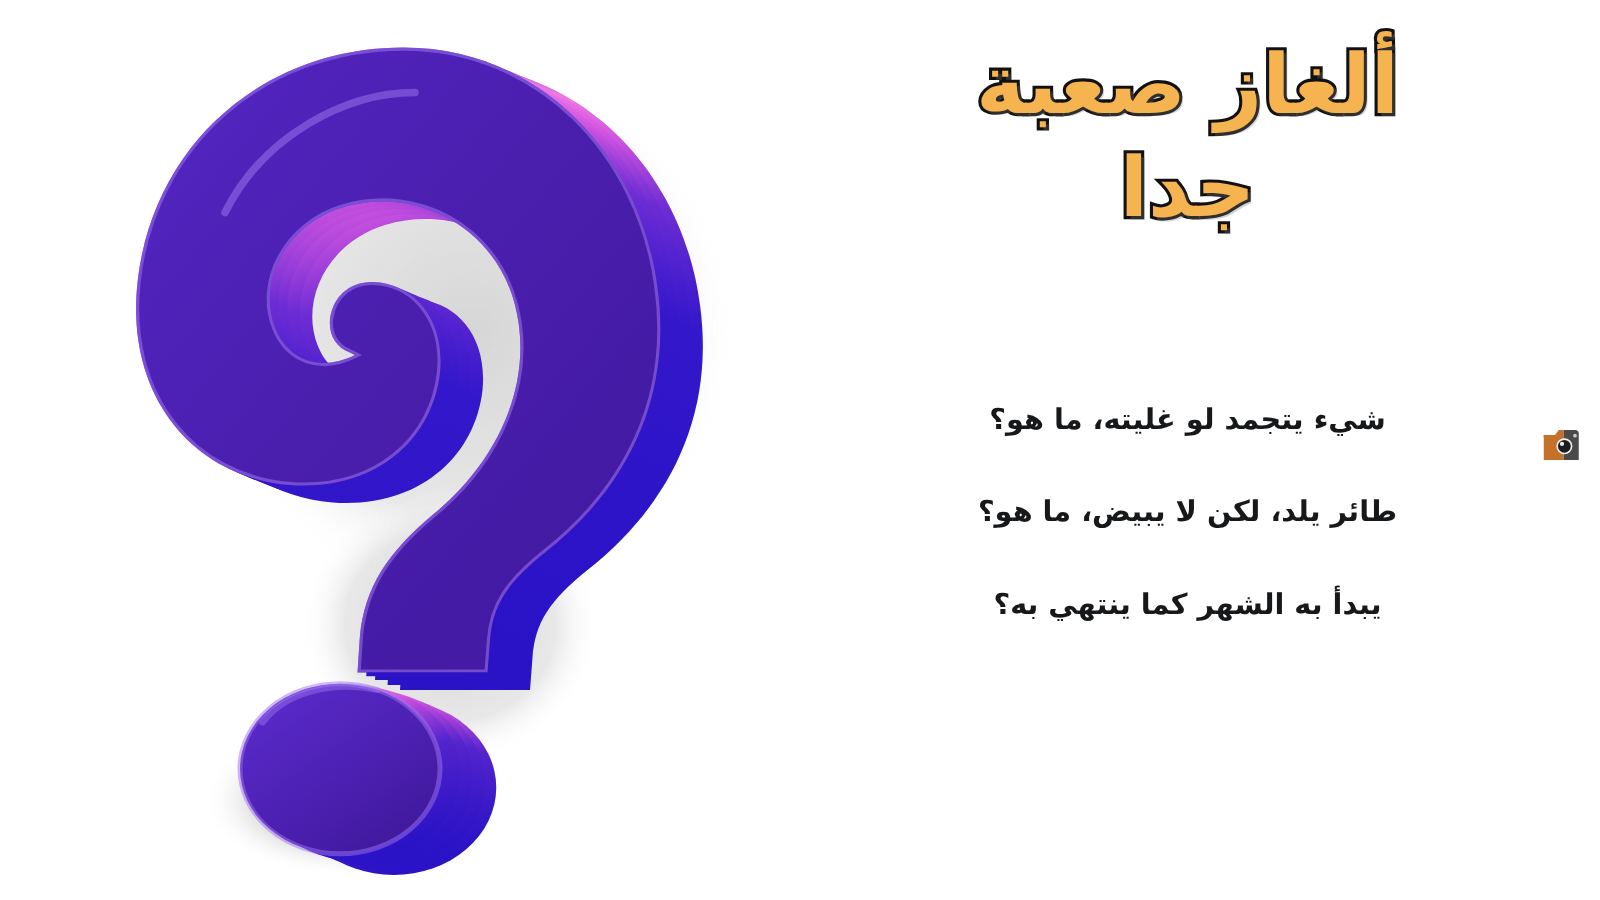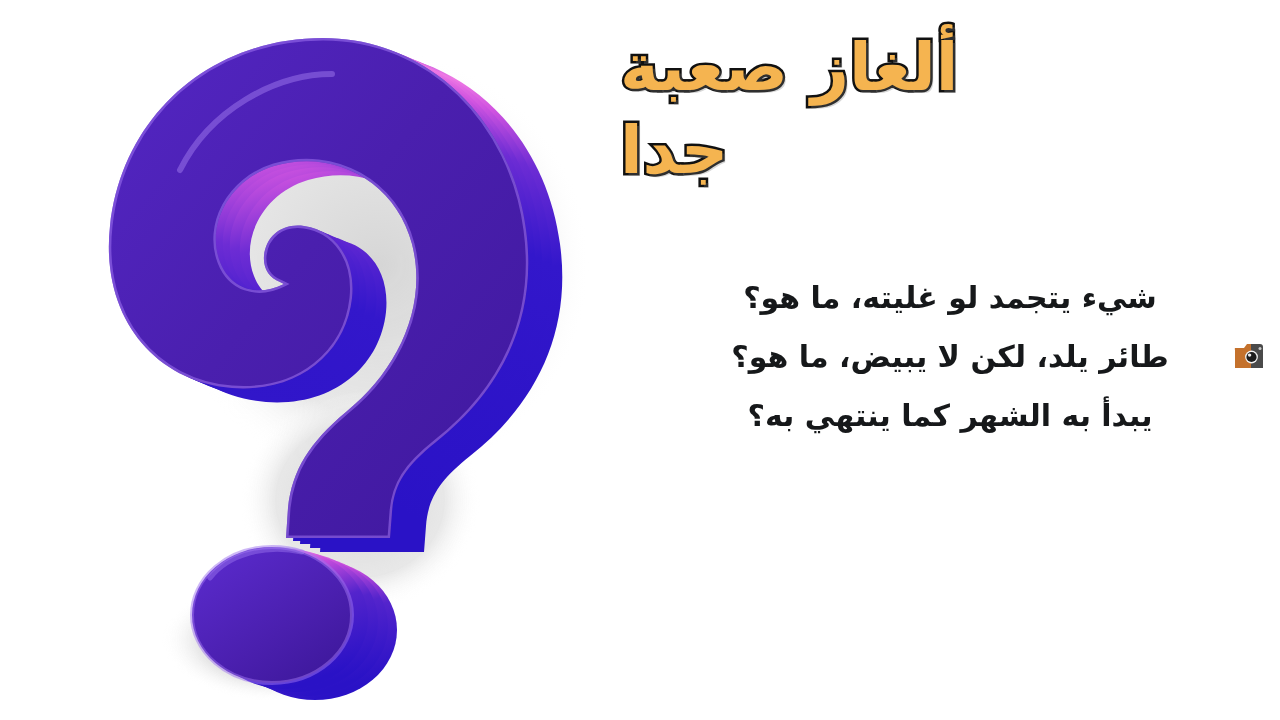--- a/index.html
+++ b/index.html
@@ -48,21 +48,21 @@
     height: 720px;
     box-sizing: border-box;
     padding: 0;
   }
 
   .title-block {
     position: absolute;
     left: 0;
     top: 34px;
     width: 660px;
-    text-align: left;
+    text-align: center;
     line-height: 1.02;
   }
   .title-line {
     display: block;
     font-family: "DejaVu Sans", "Liberation Sans", sans-serif;
     font-weight: bold;
     font-size: 66px;
     color: #F5B450;
     letter-spacing: 0px;
     direction: rtl;
@@ -92,23 +92,24 @@
     direction: rtl;
     unicode-bidi: isolate;
     white-space: nowrap;
   }
   .riddle-line.lead {
     font-size: 41px;
     line-height: 1.30;
     margin-bottom: 22px;
   }
   .riddle-line.normal {
-    font-size: 30px;
+    font-size: 23px;
     line-height: 1.34;
     margin-bottom: 19px;
+    margin-top: 43px;
   }
 
   
   .watermark {
     position: absolute;
     left: 1234px;
     top: 339px;
     width: 34px;
     height: 34px;
   }

